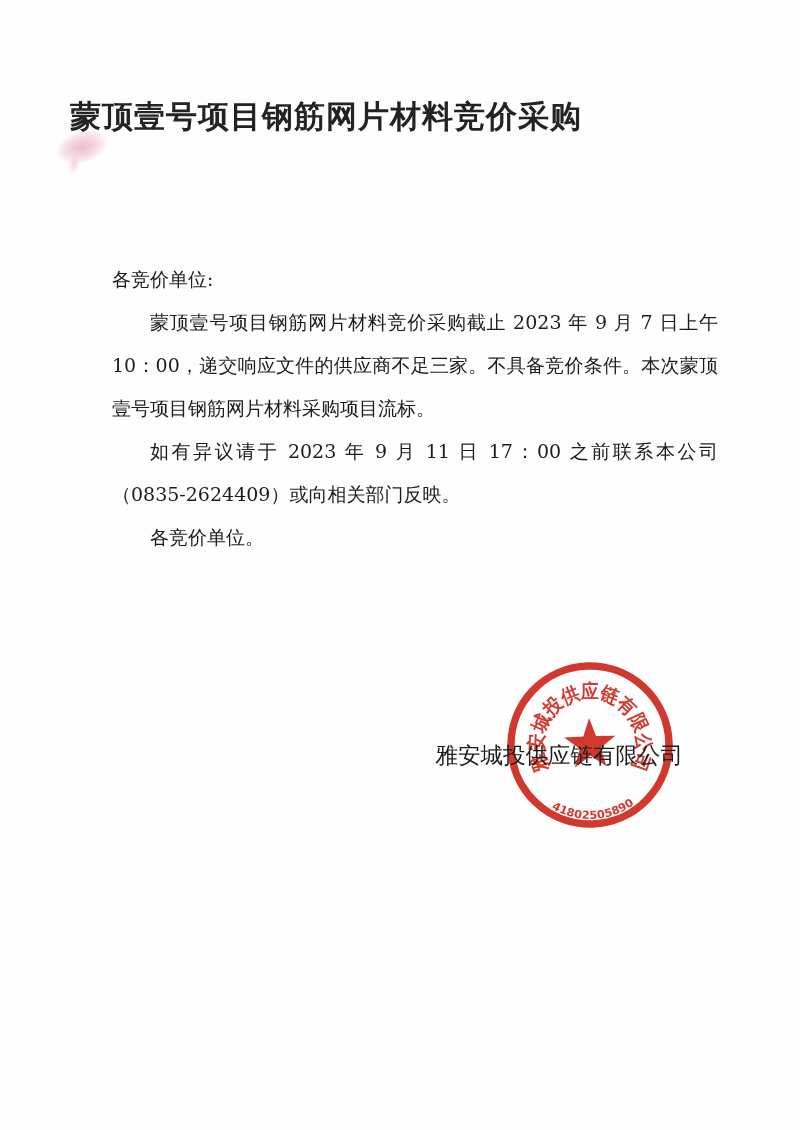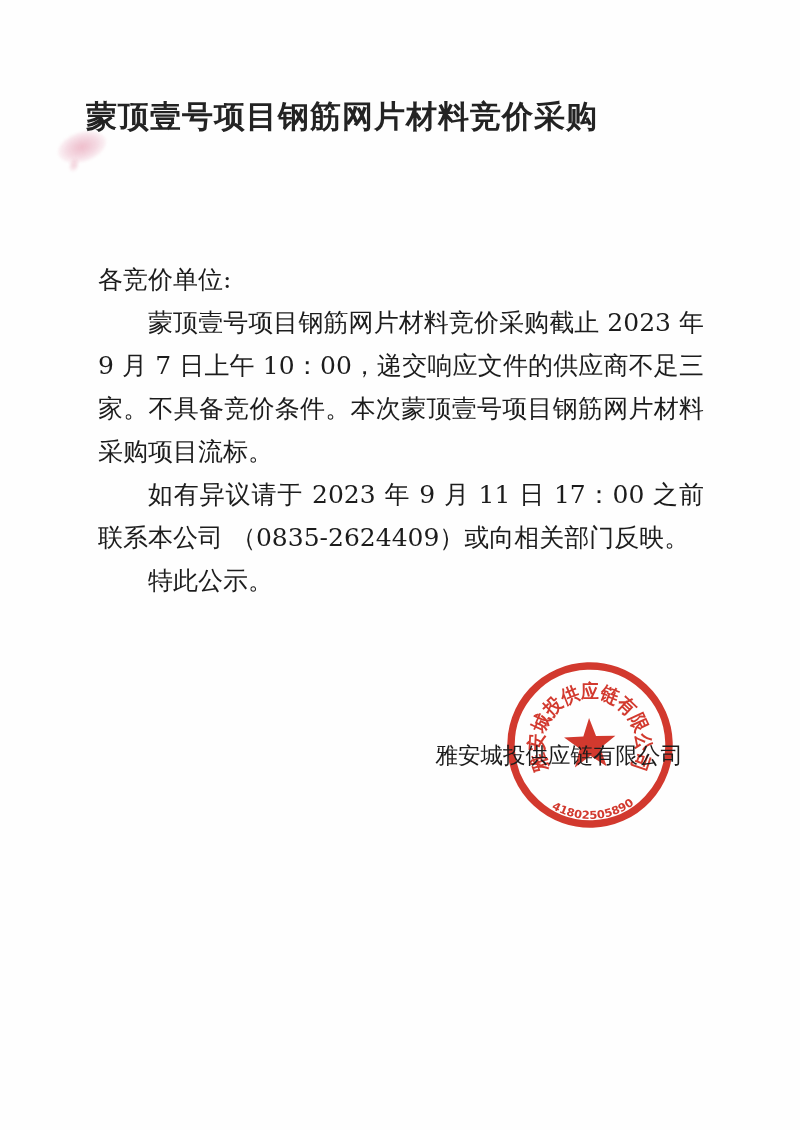--- a/index.html
+++ b/index.html
@@ -41,29 +41,28 @@
   .title {
     position: absolute;
     left: 0; width: 652px;
     text-align: center;
     font-family: "DejaVu Sans", "Liberation Sans", sans-serif;
     font-weight: bold;
     font-size: 31px;
     color: #232323;
     letter-spacing: 1px;
     white-space: nowrap;
-    padding-left: 16px;
   }
   .title-main { top: 96px; }
   .title-sub  { top: 181px; letter-spacing: 4px; }
   .body-text {
     position: absolute;
-    left: 98px; top: 258px;
+    left: 112px; top: 258px;
     width: 606px;
-    font-size: 25px;
+    font-size: 19px;
     line-height: 43px;
     text-align: justify;
     text-justify: inter-ideograph;
     color: #1c1c1c;
     z-index: 3;
   }
   .body-text p { margin: 0; text-indent: 2em; }
   .body-text p.no-indent { text-indent: 0; }
   .sig-block {
     position: absolute;
@@ -95,21 +94,21 @@
     <div class="blob"></div>
     <div class="tail"></div>
   </div>
 
   <div class="title title-main">蒙顶壹号项目钢筋网片材料竞价采购</div>
 
   <div class="body-text">
     <p class="no-indent">各竞价单位:</p>
     <p>蒙顶壹号项目钢筋网片材料竞价采购截止 2023 年 9 月 7 日上午 10：00，递交响应文件的供应商不足三家。不具备竞价条件。本次蒙顶壹号项目钢筋网片材料采购项目流标。</p>
     <p>如有异议请于 2023 年 9 月 11 日 17：00 之前联系本公司 （0835-2624409）或向相关部门反映。</p>
-    <p>特此公示。</p>
+    <p>各竞价单位。</p>
   </div>
 
   <svg class="seal" viewBox="0 0 190 190" xmlns="http://www.w3.org/2000/svg">
     <defs>
       <path id="sealArcTop" d="M 53.5 117.1 A 47 47 0 1 1 134.9 119.9" fill="none"></path>
       <path id="sealArcBottom" d="M 52.6 155.6 A 74 74 0 0 0 137.4 155.6" fill="none"></path>
     </defs>
     <circle cx="95" cy="95" r="79" fill="none" stroke-width="7.5" stroke="#d02a1e"></circle>
     <polygon points="95,68 101.35,86.26 120.68,86.66 105.27,98.34 110.87,116.84 95,105.8 79.13,116.84 84.73,98.34 69.32,86.66 88.65,86.26" fill="#d02a1e"></polygon>
     <text font-size="19.5" font-weight="bold" font-family="DejaVu Sans, Liberation Sans, sans-serif" fill="#d02a1e">

